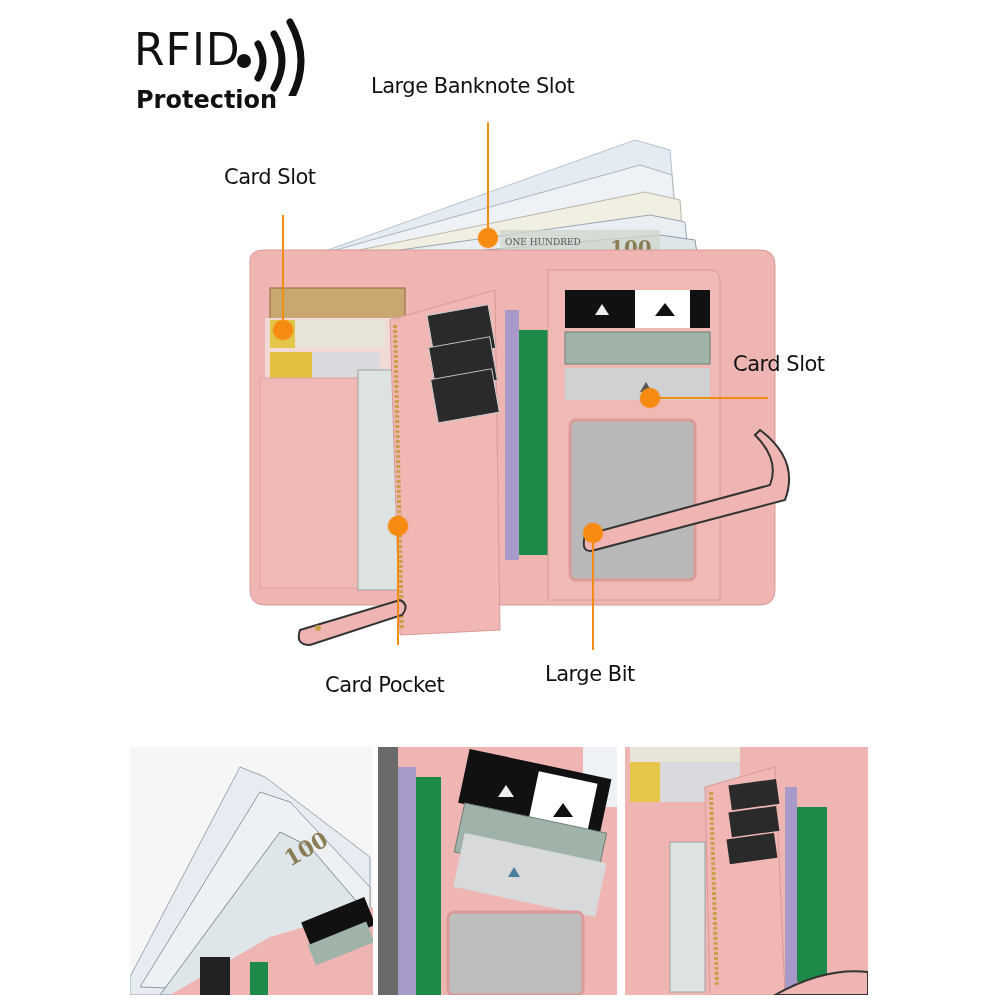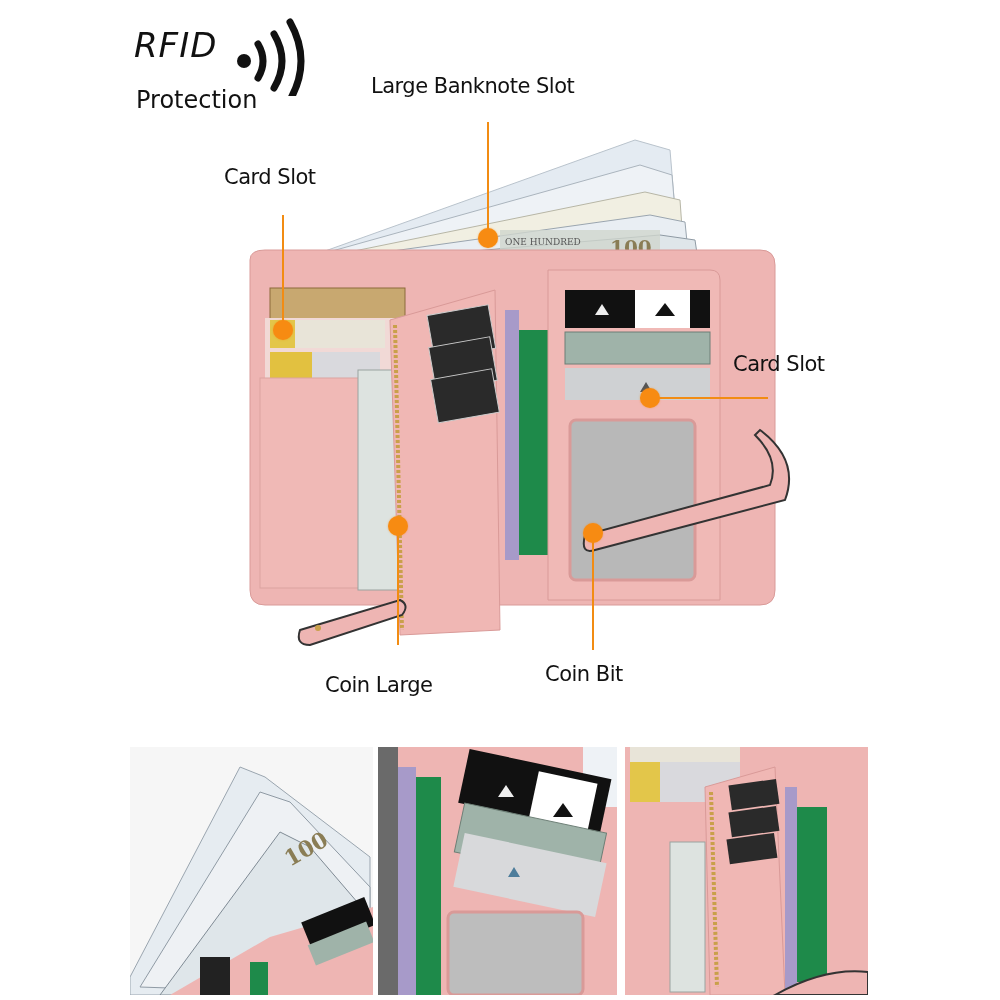--- a/index.html
+++ b/index.html
@@ -1,21 +1,21 @@
 <!DOCTYPE html>
 <html><head>
 <meta charset="utf-8">
 <style>
   html, body { margin:0; padding:0; background:#ffffff; }
   body { width:1000px; height:1000px; position:relative; overflow:hidden; font-family:"DejaVu Sans", sans-serif; color:#111; }
   .abs { position:absolute; }
 
   
-  .rfid-title { left:134px; top:28px; font-size:34px; font-weight:500; letter-spacing:1px; color:#111; line-height:1;font-style:italic; }
-  .rfid-sub { left:136px; top:88px; font-size:24px; font-weight:400; color:#111; line-height:1;text-align:center; }
+  .rfid-title { left:134px; top:28px; font-size:44px; font-weight:500; letter-spacing:1px; color:#111; line-height:1; }
+  .rfid-sub { left:136px; top:88px; font-size:24px; font-weight:700; color:#111; line-height:1;text-align:center; }
   .rfid-waves { left:236px; top:16px; width:80px; height:80px; }
 
   
   .label { font-size:21px; color:#111; line-height:1; white-space:nowrap; letter-spacing:-0.5px; }
   .leader { background:#f28c13; width:2px; }
   .leader-h { background:#f28c13; height:2px; }
   .dot { width:20px; height:20px; border-radius:50%; background:#f78b12; box-shadow:0 0 2px rgba(247,139,18,0.6); }
 
   
   .wallet { left:240px; top:130px; width:560px; height:530px; }
@@ -95,25 +95,25 @@
 <div class="abs label" style="left:224px; top:167px;">Card Slot</div>
 <div class="abs leader" style="left:282px; top:215px; height:110px;"></div>
 <div class="abs dot" style="left:273px; top:320px;"></div>
 
 <div class="abs label" style="left:733px; top:354px;">Card Slot</div>
 <div class="abs leader-h" style="left:652px; top:397px; width:116px;"></div>
 <div class="abs dot" style="left:640px; top:388px;"></div>
 
 <div class="abs leader" style="left:397px; top:530px; height:115px;"></div>
 <div class="abs dot" style="left:388px; top:516px;"></div>
-<div class="abs label" style="left:325px; top:675px;">Coin Large</div>
+<div class="abs label" style="left:325px; top:675px;">Card Pocket</div>
 
 <div class="abs leader" style="left:592px; top:540px; height:110px;"></div>
 <div class="abs dot" style="left:583px; top:523px;"></div>
-<div class="abs label" style="left:545px; top:664px;">Coin Bit</div>
+<div class="abs label" style="left:545px; top:664px;">Large Bit</div>
 
 <div class="abs thumb" style="left:130px; width:243px;">
   <svg width="243" height="248" viewBox="0 0 243 248">
     <rect width="243" height="248" fill="#f6f6f6"></rect>
     <polygon points="0,230 110,20 135,30 240,110 240,248 0,248" fill="#e6ecf1" stroke="#9aa5af"></polygon>
     <polygon points="10,240 130,45 160,55 240,140 240,248" fill="#eef1f4" stroke="#8f9aa4"></polygon>
     <polygon points="30,248 150,85 180,100 240,170 240,248" fill="#dfe6ea" stroke="#7f8a94"></polygon>
     <text x="160" y="120" font-family="DejaVu Serif, serif" font-size="22" fill="#8a7d55" font-weight="bold" transform="rotate(-30 160 120)">100</text>
     <path d="M40 248 L140 190 L243 160 L243 248 Z" fill="#eeb5b3"></path>
     <rect x="175" y="165" width="68" height="30" fill="#111" transform="rotate(-22 200 180)"></rect>

